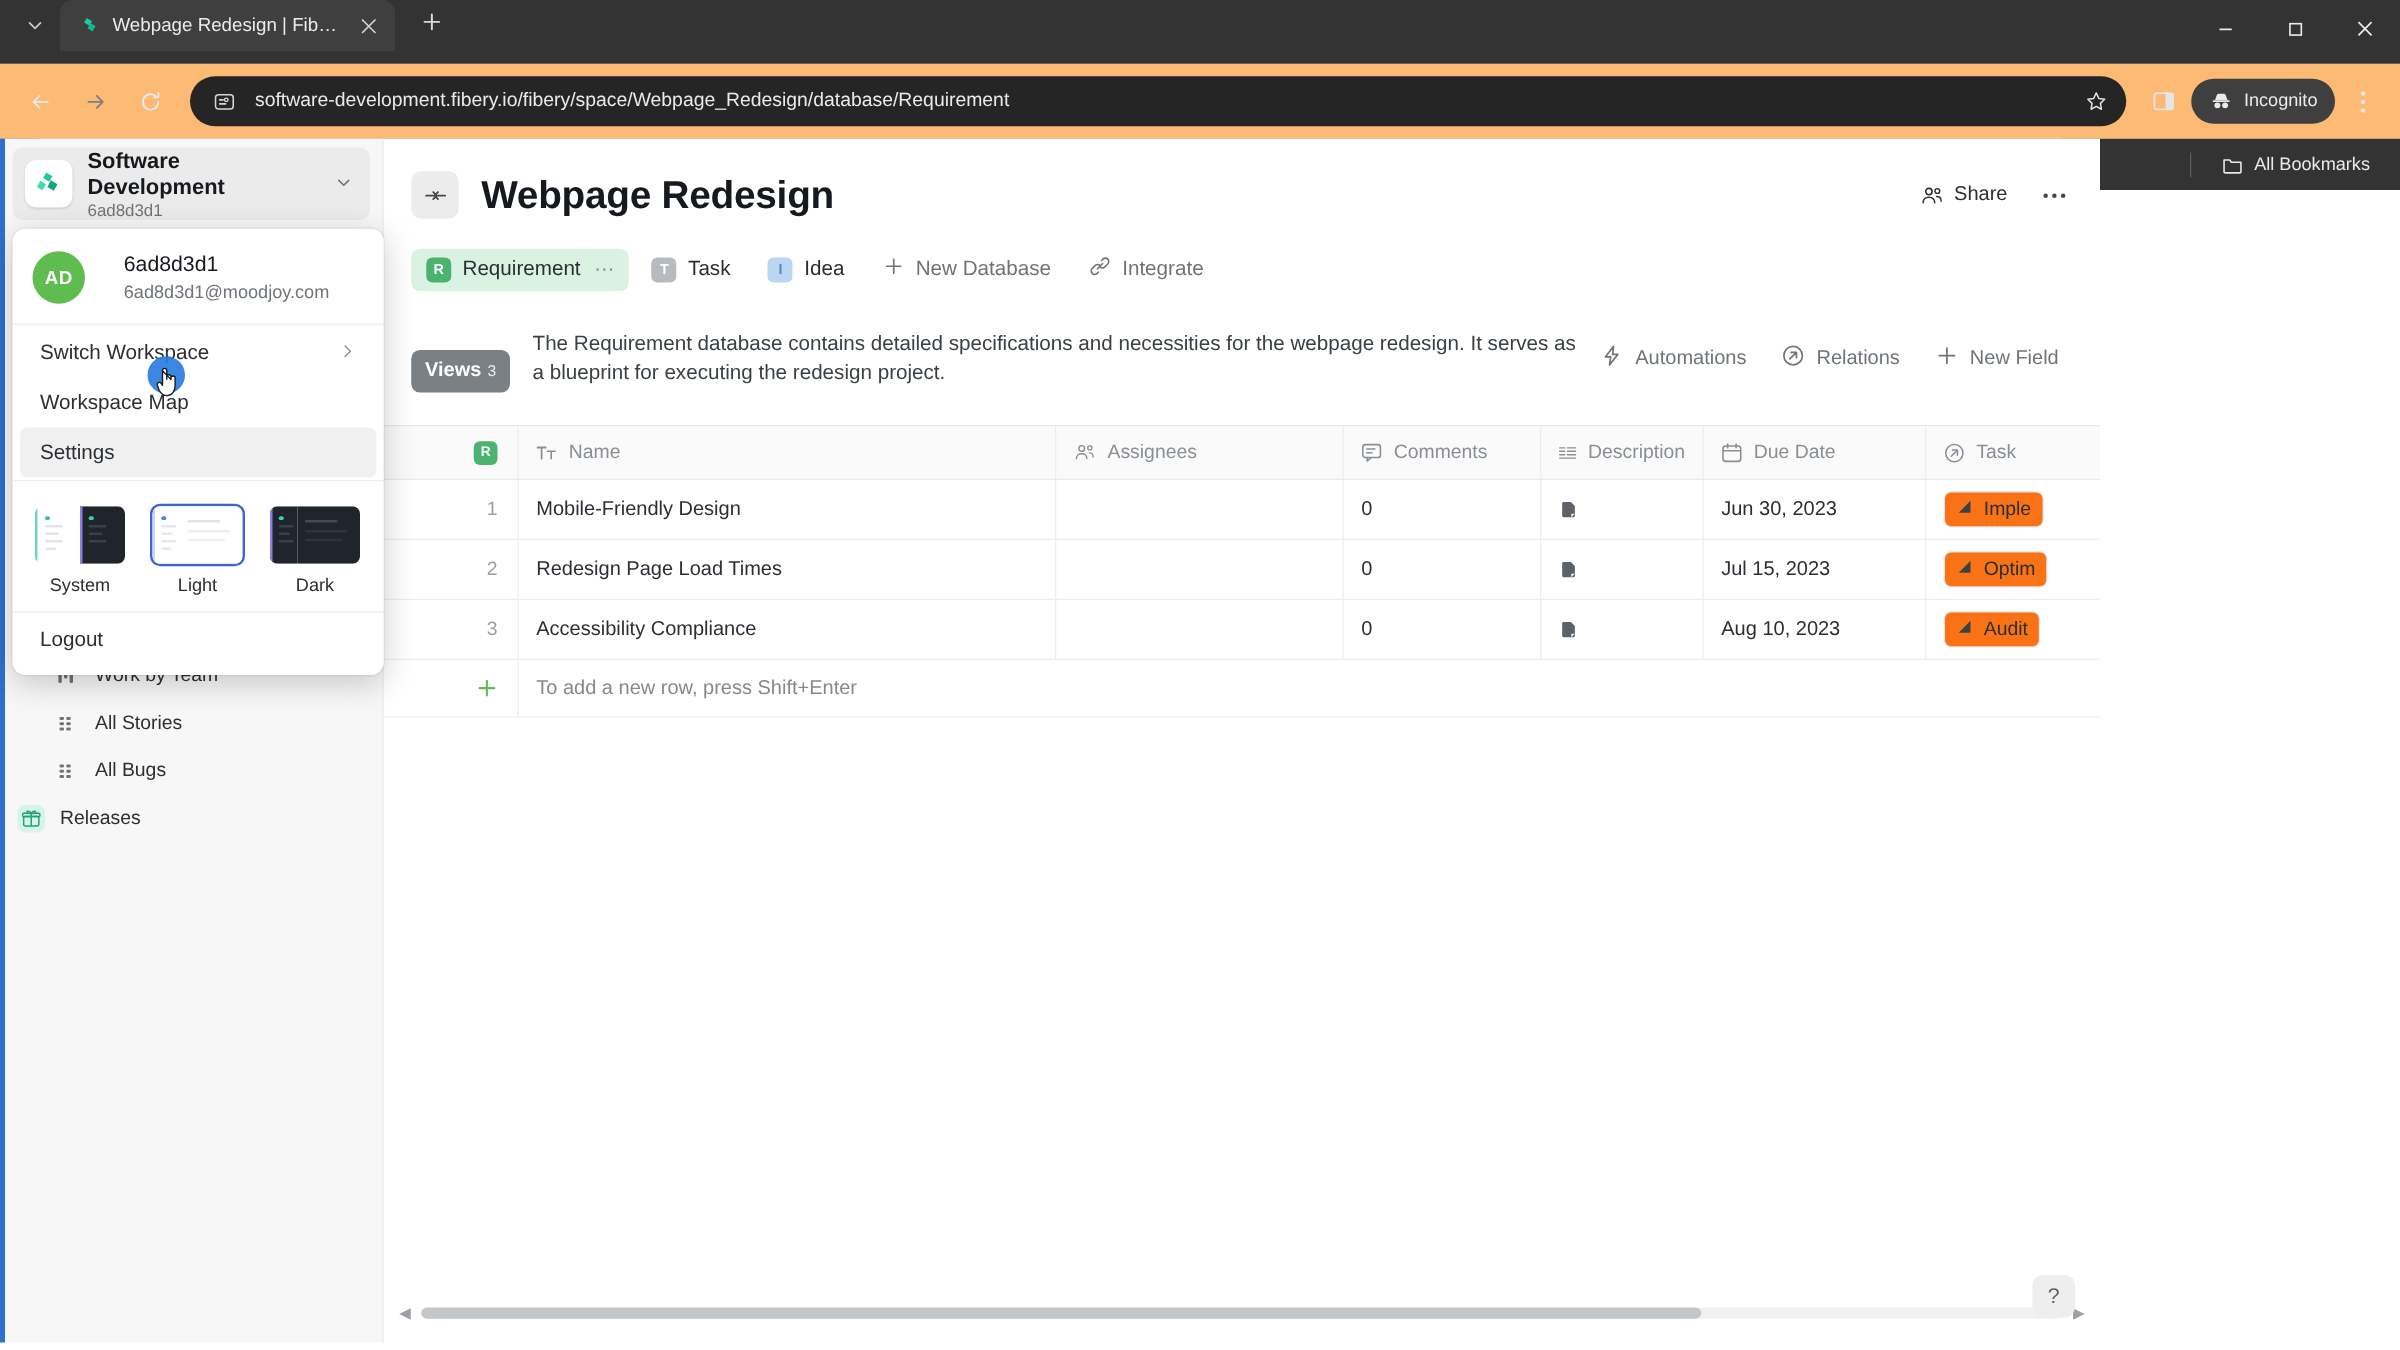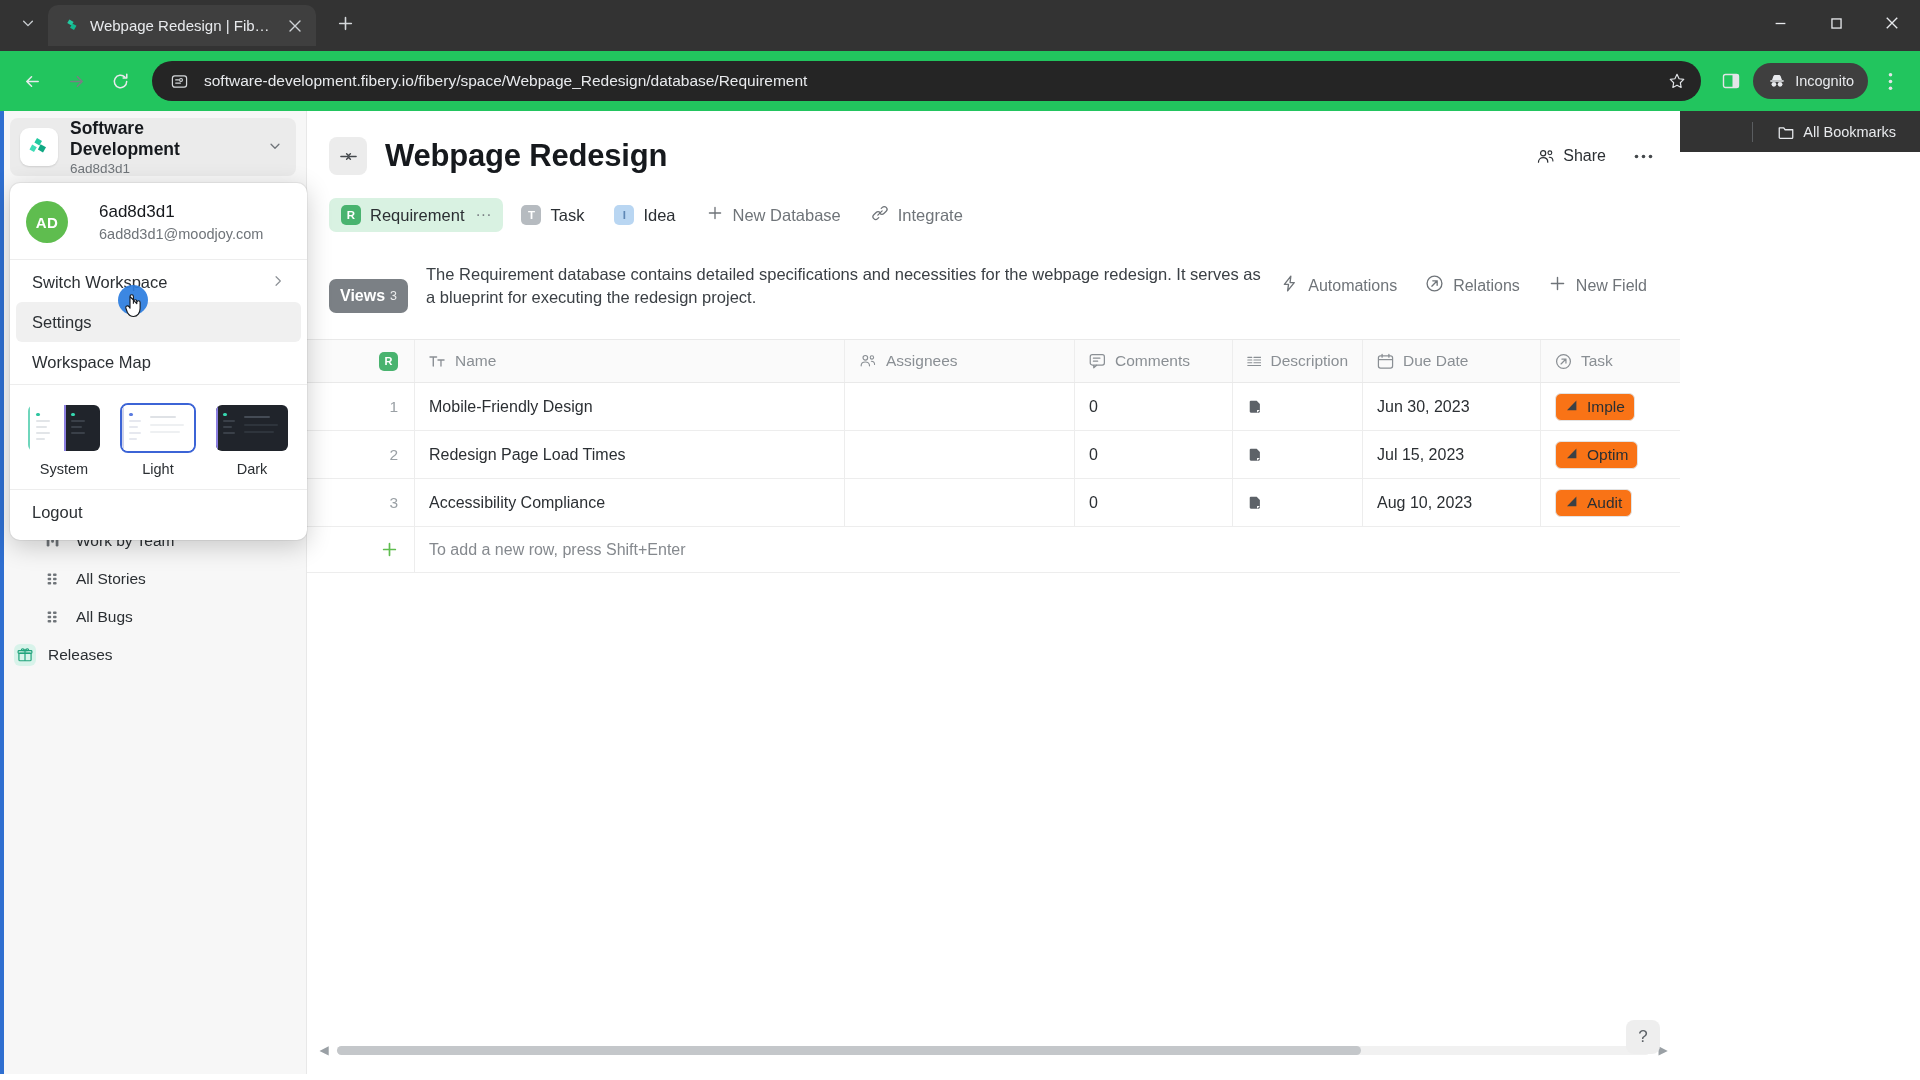--- a/index.html
+++ b/index.html
@@ -8,21 +8,21 @@
     font-family: "Liberation Sans", sans-serif;
     overflow: hidden;
     background: #ffffff;
   }
 
   
   .browser { width: 1920px; height: 1080px; position: relative; }
 
   .tabstrip {
     height: 51px; background: #333333; position: relative;
-    display: flex; align-items: center; padding-left: 8px;
+    display: flex; align-items: flex-start; padding-left: 8px;
   }
   .tabstrip-leading {
     width: 40px; height: 40px; display:flex; align-items:center; justify-content:center;
     margin-bottom: 5px; border-radius: 6px; color:#c8ccd0;
   }
   .tab {
     height: 41px; width: 268px; background: #3f3f3f;
     border-radius: 10px 10px 0 0; display: flex; align-items: center;
     padding: 0 10px 0 14px; gap: 10px; position: relative;
   }
@@ -37,21 +37,21 @@
     width: 34px; height: 34px; margin: 0 0 4px 12px; color:#d6d9dc;
     display:flex; align-items:center; justify-content:center; border-radius:50%;
     font-size: 22px; font-weight: 300;
   }
   .wincontrols {
     position: absolute; right: 0; top: 0; height: 46px; display:flex; align-items:center;
   }
   .wc { width: 56px; height: 46px; display:flex; align-items:center; justify-content:center; color:#e8eaed; }
 
   .navbar {
-    height: 60px; background: #22c55e; display:flex; align-items:center;
+    height: 60px; background: #fdba74; display:flex; align-items:center;
     padding: 0 12px; gap: 4px;
   }
   .navbtn {
     width: 40px; height: 40px; border-radius:50%; display:flex;
     align-items:center; justify-content:center; color:#e8eaed; font-size:18px; flex:none;
   }
   .navbtn.disabled { color: #7a7f84; }
   .omnibox {
     flex: 1; height: 40px; background: #252525; border-radius: 22px;
     display: flex; align-items: center; padding: 0 8px 0 12px; margin: 0 8px;
@@ -546,25 +546,25 @@
           </span>
         </div>
         <div class="menu-sep"></div>
         <div id="menu-items">
             <div class="menu-item">
               <span>Switch Workspace</span>
               <span class="chev"><svg width="14" height="14" viewBox="0 0 18 18">
                   <path d="M6.5 3.5L12 9l-5.5 5.5" stroke="#8c9196" stroke-width="1.5" fill="none" stroke-linecap="round" stroke-linejoin="round"></path>
                 </svg></span>
             </div>
+            <div class="menu-item">
+              <span>Workspace Map</span>
+            </div>
             <div class="menu-item hl">
               <span>Settings</span>
-            </div>
-            <div class="menu-item">
-              <span>Workspace Map</span>
             </div>
           </div>
         <div class="menu-sep"></div>
         <div class="themes" id="theme-list">
             <div class="theme">
               <div class="theme-card">
                 <div class="half tc-light tc-edge-teal">
       <div class="tc-line" style="left:8px;top:8px;width:4px;background:#2ec5a0;height:3px;border-radius:2px;"></div>
       <div class="tc-line" style="left:8px;top:15px;width:14px;background:#e2e5e8;"></div>
       <div class="tc-line" style="left:8px;top:21px;width:11px;background:#e2e5e8;"></div>

